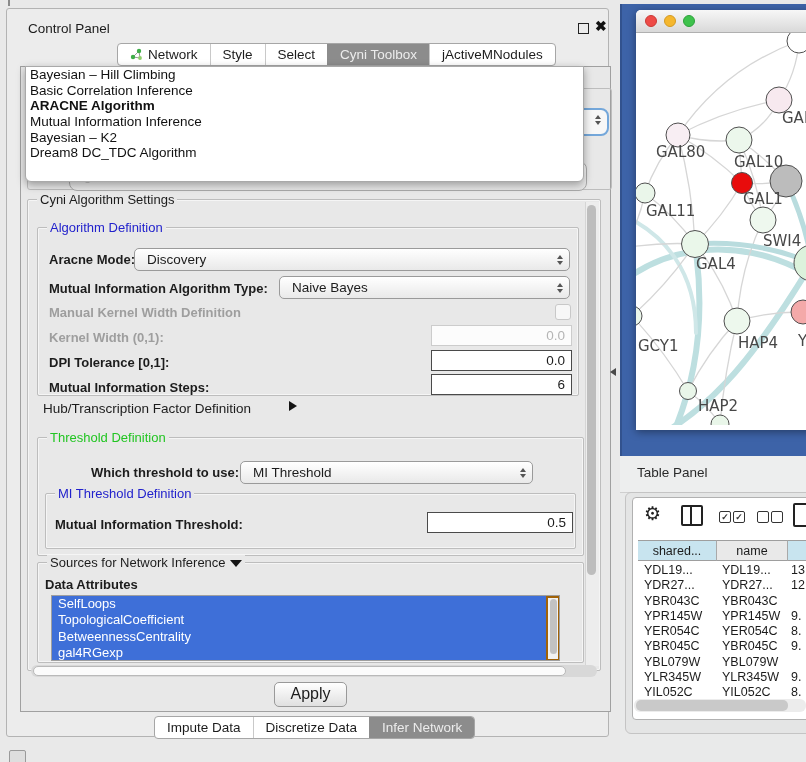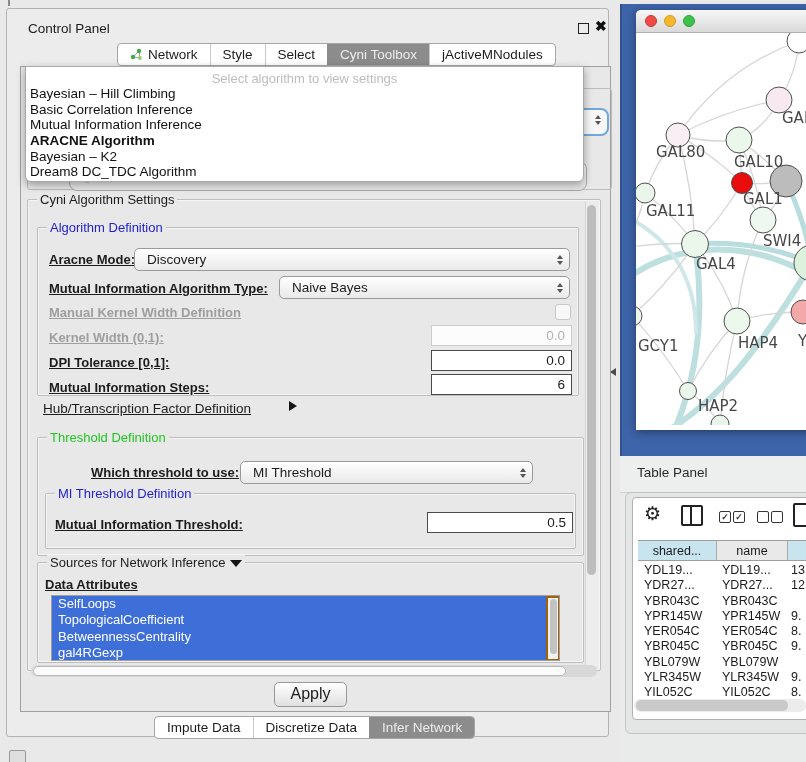--- a/index.html
+++ b/index.html
@@ -40,21 +40,21 @@
   
   .group{border:1px solid #bdbdbd;border-radius:2px;box-shadow:inset 0 0 0 1px rgba(255,255,255,.55);}
   .gtitle{position:absolute;background:#e8e8e8;padding:0 3px;font-size:13px;white-space:nowrap;}
   .blue{color:#2222cc;} .green{color:#22c522;}
   #settings-group{left:20px;top:190px;width:572px;height:470px;}
   #settings-title{left:30px;top:183px;}
   #vscroll{left:578px;top:193px;width:13px;height:464px;background:#ededed;border-left:1px solid #d5d5d5;}
   #vscroll-thumb{left:580px;top:196px;width:9px;height:370px;background:#bdbdbd;border-radius:4.5px;}
   #algdef-group{left:30px;top:218px;width:540px;height:167px;}
   #algdef-title{left:40px;top:211px;}
-  .lbl{position:absolute;font-size:13px;font-weight:bold;white-space:nowrap;text-decoration:underline;}
+  .lbl{position:absolute;font-size:13px;font-weight:bold;white-space:nowrap;}
   .lbl.dim{color:#9e9e9e;}
   .plain{font-weight:normal;}
   
   .combo{position:absolute;background:linear-gradient(#ffffff,#e9e9e9);border:1px solid #9a9a9a;
          border-radius:5px;display:flex;align-items:center;box-sizing:border-box;height:23px;}
   .combo .ctext{flex:1;padding-left:12px;font-size:13.5px;white-space:nowrap;overflow:hidden;}
   .combo .arrows{width:18px;display:flex;flex-direction:column;align-items:center;gap:2px;}
   .tri-up{width:0;height:0;border-left:3.5px solid transparent;border-right:3.5px solid transparent;
           border-bottom:4.5px solid #555;}
   .tri-dn{width:0;height:0;border-left:3.5px solid transparent;border-right:3.5px solid transparent;
@@ -156,26 +156,25 @@
     <span class="arrows" style="position:absolute;right:6px;top:5px;display:flex;flex-direction:column;gap:2px;">
       <span class="tri-up"></span>
         <span class="tri-dn"></span>
       </span>
   </div>
   <div class="abs" id="hidden-combo">
     <span>galFiltered.sif default node</span>
   </div>
 
   <div class="abs" id="dd-popup">
-    <div id="dd-prompt">Select algorithm to view settings</div>
     <div id="dd-items">
         <div class="dd-item">Bayesian – Hill Climbing</div>
         <div class="dd-item">Basic Correlation Inference</div>
+        <div class="dd-item bold">ARACNE Algorithm</div>
         <div class="dd-item">Mutual Information Inference</div>
-        <div class="dd-item bold">ARACNE Algorithm</div>
         <div class="dd-item">Bayesian – K2</div>
         <div class="dd-item">Dream8 DC_TDC Algorithm</div>
       </div>
   </div>
 
   <div class="abs group" id="settings-group"></div>
   <div class="gtitle" id="settings-title" style="left:30px;top:183px;">Cyni Algorithm Settings</div>
   <div class="abs" id="vscroll"></div>
   <div class="abs" id="vscroll-thumb"></div>
 

